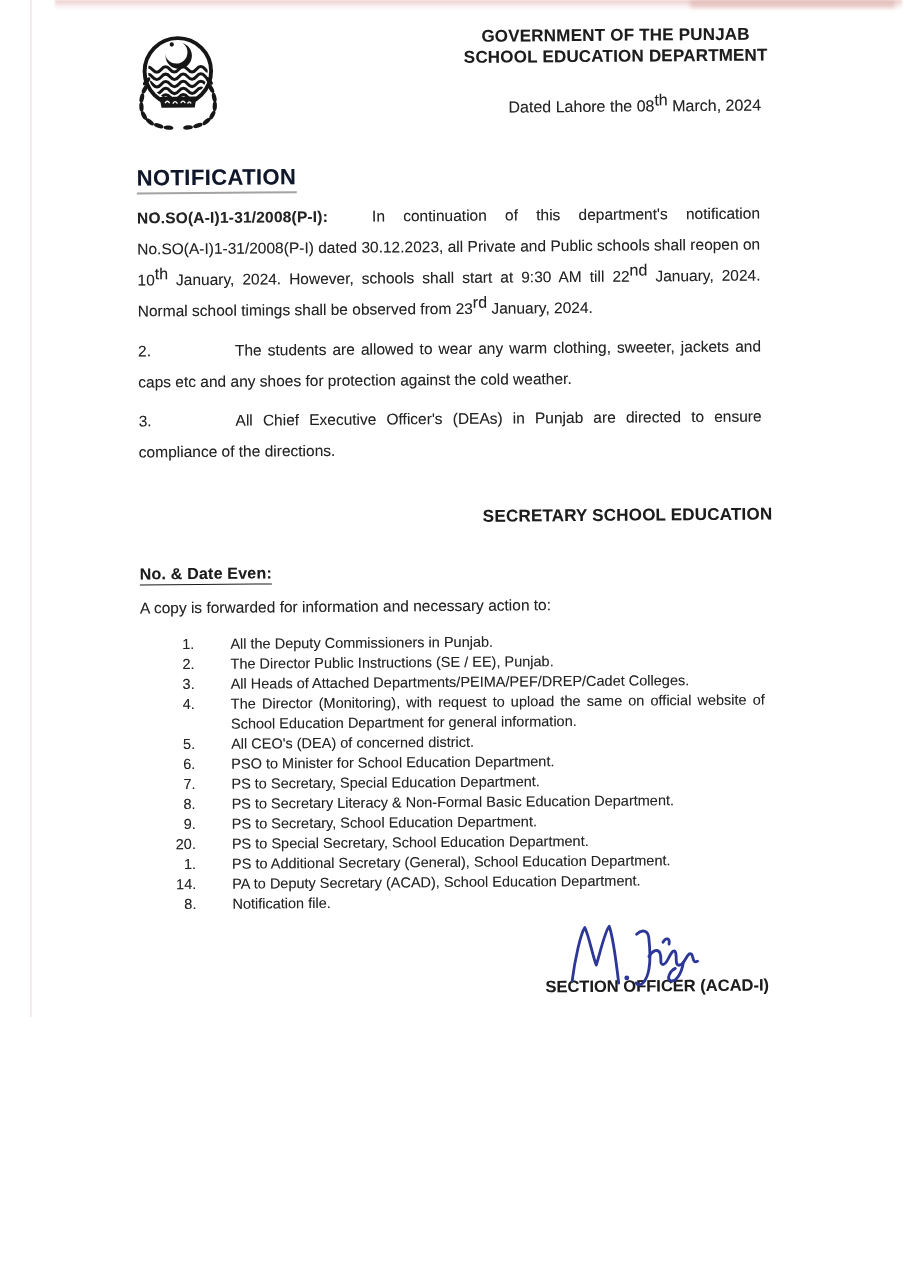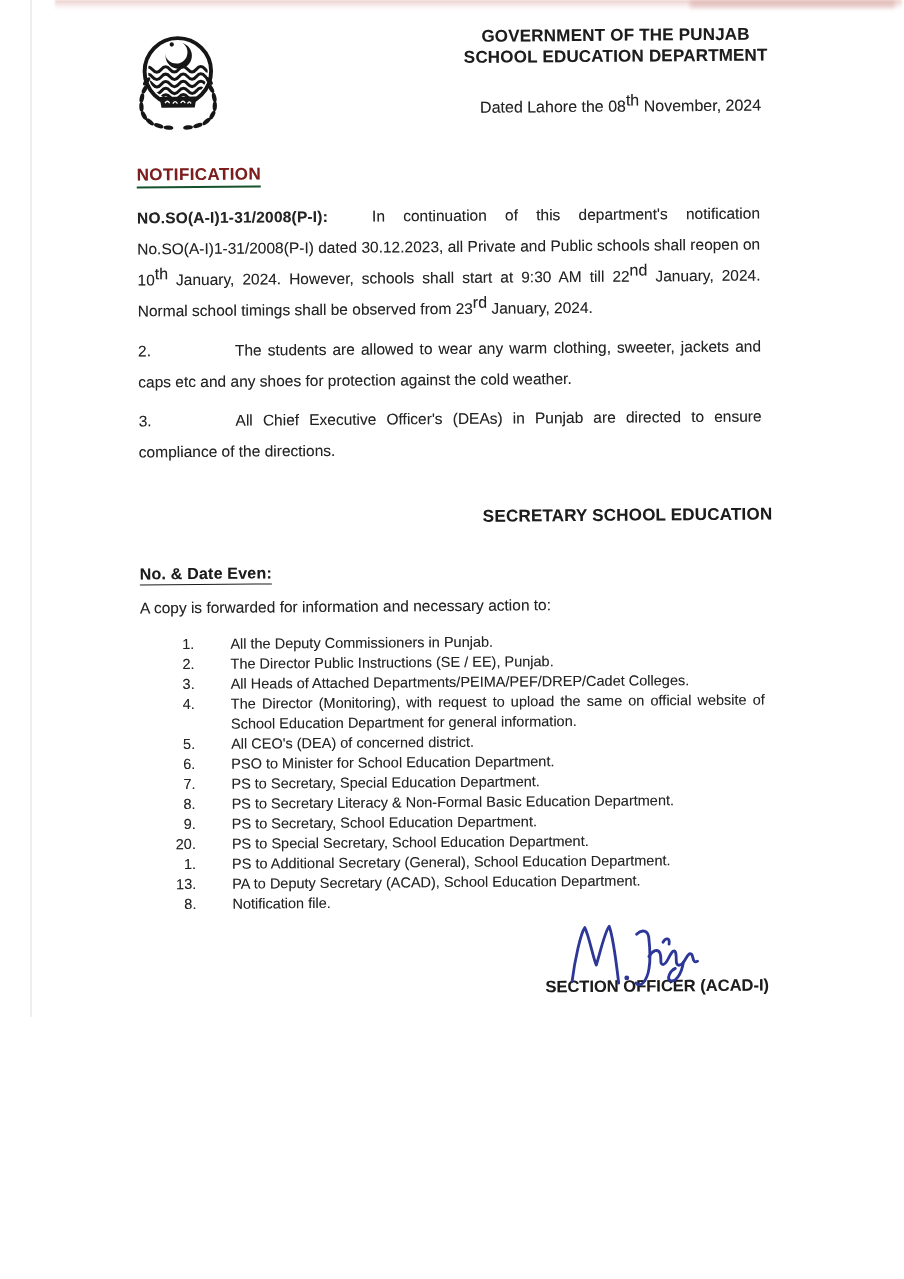--- a/index.html
+++ b/index.html
@@ -51,22 +51,22 @@
     letter-spacing:.2px; color:#1d1d1d;
   }
   .dateline {
     position:absolute; left:140px; top:99px; width:625px;
     text-align:right; font-size:16px; color:#242424;
   }
   sup { font-size:16px; vertical-align:6px; line-height:0; }
 
   .notif-heading {
     position:absolute; left:140px; top:163px;
-    font-size:17px; font-weight:bold; letter-spacing:.4px; color:#7f1d1d;
-    border-bottom:2px solid #14532d; padding-bottom:1px;
+    font-size:22px; font-weight:bold; letter-spacing:.4px; color:#0f172a;
+    border-bottom:2px solid #a3a3a3; padding-bottom:1px;
   }
 
   .body-para {
     position:absolute; left:140px; width:623px;
     font-size:15.5px; line-height:31px; text-align:justify; color:#232323;
   }
   .p1 { top:200px; }
   .p2 { top:333px; }
   .p3 { top:403px; }
   .ref-bold { font-weight:bold; letter-spacing:.2px; }
@@ -163,21 +163,21 @@
         <ellipse cx="65" cy="97.5" rx="5" ry="2.2" transform="rotate(-18 65 97.5)"></ellipse>
         <ellipse cx="55" cy="99.5" rx="5" ry="2.2" transform="rotate(-6 55 99.5)"></ellipse>
       </g>
     </svg>
 
     <div class="org-block">
       <div>GOVERNMENT OF THE PUNJAB</div>
       <div>SCHOOL EDUCATION DEPARTMENT</div>
     </div>
 
-    <div class="dateline"><span>Dated Lahore the 08</span><sup>th</sup><span> November, 2024</span></div>
+    <div class="dateline"><span>Dated Lahore the 08</span><sup>th</sup><span> March, 2024</span></div>
 
     <div class="notif-heading">NOTIFICATION</div>
 
     <p class="body-para p1"><span class="ref-bold">NO.SO(A-I)1-31/2008(P-I):</span><span class="gap-ref"></span><span>In continuation of this department's notification No.SO(A-I)1-31/2008(P-I) dated 30.12.2023, all Private and Public schools shall reopen on 10</span><sup>th</sup><span> January, 2024. However, schools shall start at 9:30 AM till 22</span><sup>nd</sup><span> January, 2024. Normal school timings shall be observed from 23</span><sup>rd</sup><span> January, 2024.</span></p>
 
     <p class="body-para p2"><span>2.</span><span class="gap-num"></span><span>The students are allowed to wear any warm clothing, sweeter, jackets and caps etc and any shoes for protection against the cold weather.</span></p>
 
     <p class="body-para p3"><span>3.</span><span class="gap-num"></span><span>All Chief Executive Officer's (DEAs) in Punjab are directed to ensure compliance of the directions.</span></p>
 
     <div class="secretary">SECRETARY SCHOOL EDUCATION</div>
@@ -224,21 +224,21 @@
         </div>
       <div class="dist-item">
           <span class="dist-num">20.</span>
           <span class="dist-text">PS to Special Secretary, School Education Department.</span>
         </div>
       <div class="dist-item">
           <span class="dist-num">1.</span>
           <span class="dist-text">PS to Additional Secretary (General), School Education Department.</span>
         </div>
       <div class="dist-item">
-          <span class="dist-num">13.</span>
+          <span class="dist-num">14.</span>
           <span class="dist-text">PA to Deputy Secretary (ACAD), School Education Department.</span>
         </div>
       <div class="dist-item">
           <span class="dist-num">8.</span>
           <span class="dist-text">Notification file.</span>
         </div>
     </div>
 
     <svg class="sig-svg" viewBox="0 0 150 70" aria-label="M. Yahya">
       <g stroke="#2c3797" stroke-width="2.8" fill="none" stroke-linecap="round" stroke-linejoin="round">

